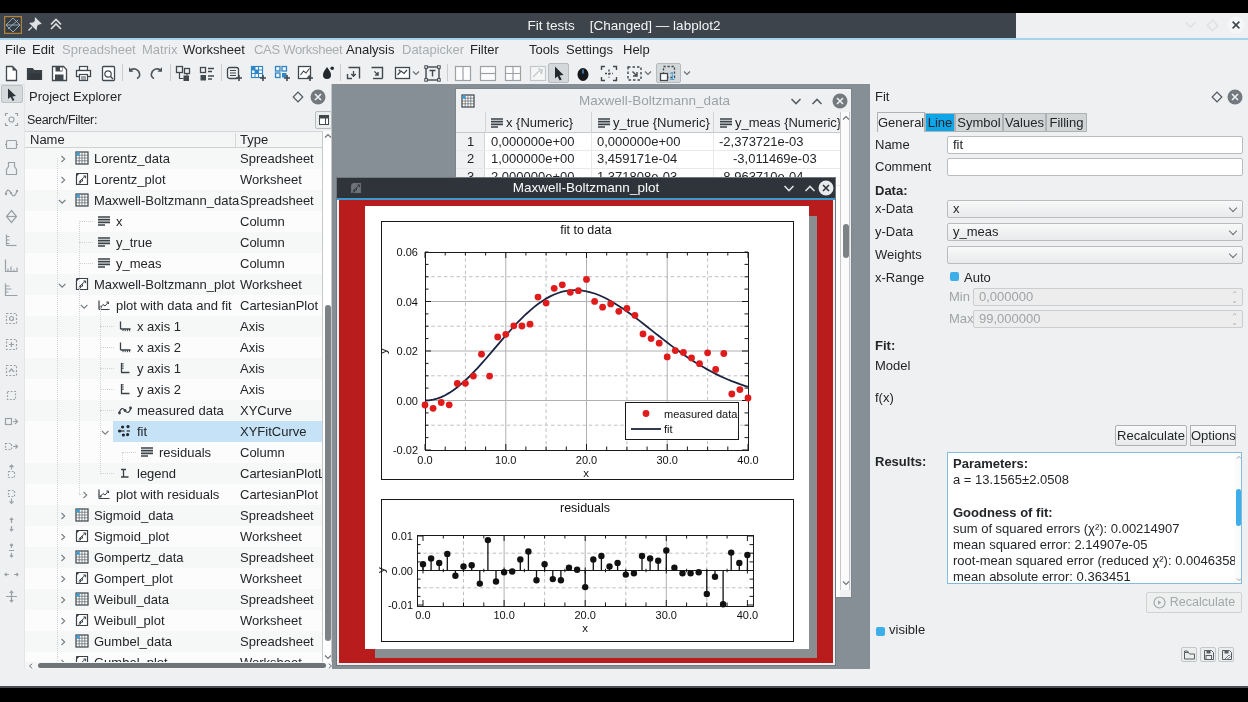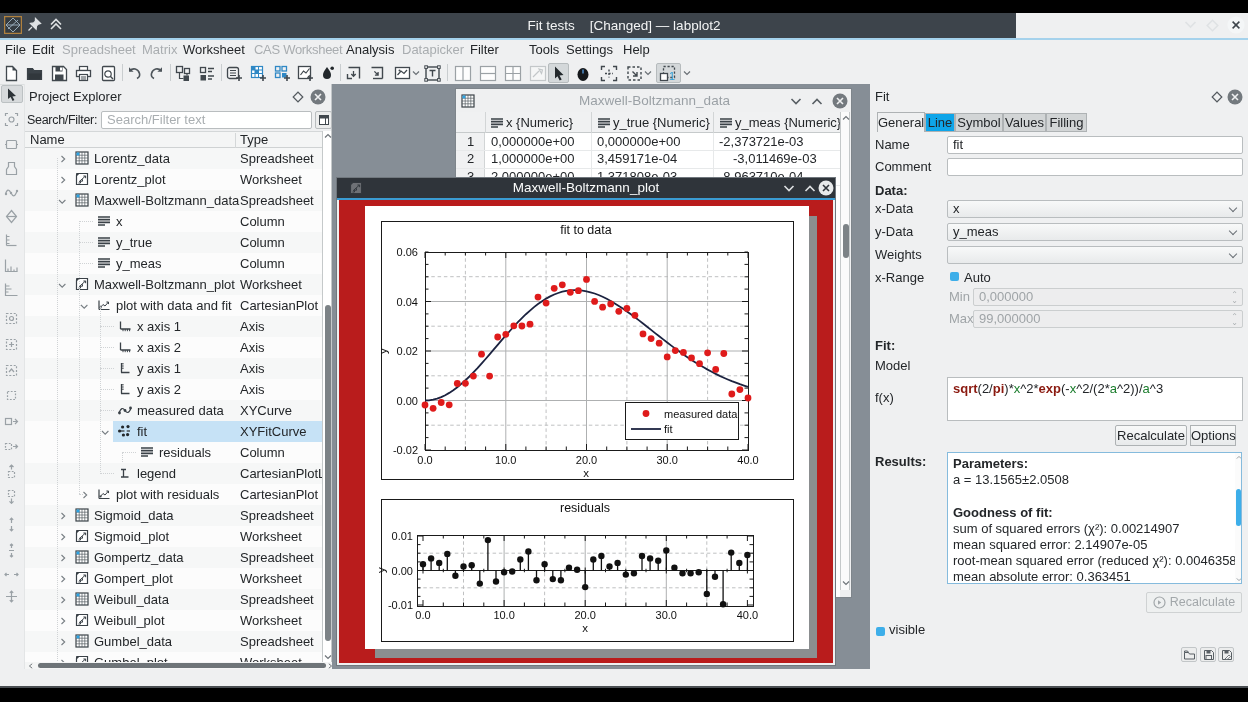--- a/index.html
+++ b/index.html
@@ -380,21 +380,20 @@
 <div class="ab" id="pexp" style="left:25px;top:84px;width:307px;height:585px;background:#eff0f1;border-right:1px solid #c2c6c8">
 <div class="ab" style="left:4px;top:0;line-height:26px;font-size:13px">Project Explorer</div>
 <svg class="ab" style="left:267px;top:7px" width="12" height="12" viewBox="0 0 12 12">
         <rect x="6" y="1.2" width="6.8" height="6.8" transform="rotate(45 6 1.2)" fill="none" stroke="#52585d" stroke-width="1.2"></rect>
       </svg>
 <svg class="ab" style="left:285px;top:5px" width="16" height="16" viewBox="0 0 16 16">
         <circle cx="8" cy="8" r="7.5" fill="#73797e"></circle>
         <path d="M5 5l6 6M11 5l-6 6" stroke="#eff0f1" stroke-width="1.6"></path>
       </svg>
 <div class="ab" style="left:2px;top:28px;line-height:16px;font-size:12.5px;letter-spacing:-0.3px">Search/Filter:</div>
-<div class="ab" style="left:76px;top:27px;width:211px;height:18px;background:#fff;border:1px solid #b9bdbf;border-radius:2px;color:#a9aeb1;line-height:16px;padding-left:5px">Search/Filter text</div>
 <div class="ab" style="left:290px;top:27px;width:17px;height:18px;background:#eceded;border:1px solid #b9bdbf;border-radius:2px">
         <svg style="margin:2.5px auto 0 2.5px" width="10" height="10" viewBox="0 0 10 10">
           <rect x="0.5" y="0.5" width="9" height="9" fill="#fff" stroke="#41484e"></rect>
           <path d="M0.5 3h9M6.5 3v6.5" stroke="#41484e"></path>
           <rect x="0.5" y="0.5" width="9" height="2.5" fill="#41484e"></rect>
         </svg>
       </div>
 
 <div class="ab" style="left:0;top:47px;width:297px;height:17px;background:#f4f5f5;border-top:1px solid #d4d7d8;border-bottom:1px solid #cfd2d3">
  <div class="ab" style="left:5px;top:0;line-height:16px">Name</div>
@@ -943,23 +942,20 @@
 <div class="lbl" style="top:185px">x-Range</div>
 <div class="ab" style="left:80px;top:188px;width:9px;height:9px;background:#3daee9;border-radius:2px"></div>
 <div class="ab" style="left:94px;top:185px;line-height:18px">Auto</div>
 <div class="ab" style="left:79px;top:204px;line-height:18px;color:#9fa4a7">Min</div>
 <div class="fld dis" style="top:204px;left:103px;width:270px">0,000000<span class="spn" style="top:4px">⌃</span><span class="spn" style="top:10px">⌄</span></div>
 <div class="ab" style="left:79px;top:226px;line-height:18px;color:#9fa4a7">Max</div>
 <div class="fld dis" style="top:226px;left:103px;width:270px">99,000000<span class="spn" style="top:4px">⌃</span><span class="spn" style="top:10px">⌄</span></div>
 <div class="lbl" style="top:253px;font-weight:bold">Fit:</div>
 <div class="lbl" style="top:273px">Model</div>
 <div class="lbl" style="top:305px">f(x)</div>
-<div class="ab" style="left:77px;top:293px;width:296px;height:44px;background:#fff;border:1px solid #b9bdbf">
- <div class="ab" style="left:5px;top:3px;white-space:nowrap"><b style="color:#8b1a10">sqrt</b>(2/<b style="color:#8b1a10">pi</b>)*<span style="color:#1a7d2c">x</span>^2*<b style="color:#8b1a10">exp</b>(-<span style="color:#1a7d2c">x</span>^2/(2*<span style="color:#1a7d2c">a</span>^2))/<span style="color:#1a7d2c">a</span>^3</div>
-</div>
 <div class="ab" style="left:245px;top:341px;width:72px;height:21px;background:linear-gradient(#f8f9f9,#e8eaeb);border:1px solid #aeb2b4;border-radius:2px;text-align:center;line-height:20px">Recalculate</div>
 <div class="ab" style="left:320px;top:341px;width:46px;height:21px;background:linear-gradient(#f8f9f9,#e8eaeb);border:1px solid #aeb2b4;border-radius:0;text-align:center;line-height:20px">Options</div>
 <div class="lbl" style="top:369px;font-weight:bold">Results:</div>
 <div class="ab" style="left:77px;top:368px;width:295px;height:132px;background:#fff;border:1px solid #85bbdd;overflow:hidden">
  <div class="ab" style="left:5px;top:3px;width:283px;line-height:16.2px;font-size:13px;white-space:nowrap">
  <b>Parameters:</b><br>a = 13.1565±2.0508<br>&nbsp;<br><b>Goodness of fit:</b><br>sum of squared errors (χ²): 0.00214907<br>mean squared error: 2.14907e-05<br>root-mean squared error (reduced χ²): 0.0046358<br>mean absolute error: 0.363451
  </div>
  <div class="ab" style="left:287px;top:0;width:8px;height:132px;background:#fbfbfb">
   <div class="ab" style="left:1px;top:36px;width:5px;height:37px;background:#3daee9;border-radius:2.5px"></div>
   <svg class="ab" style="left:1px;top:2px" width="6" height="5" viewBox="0 0 6 5">

